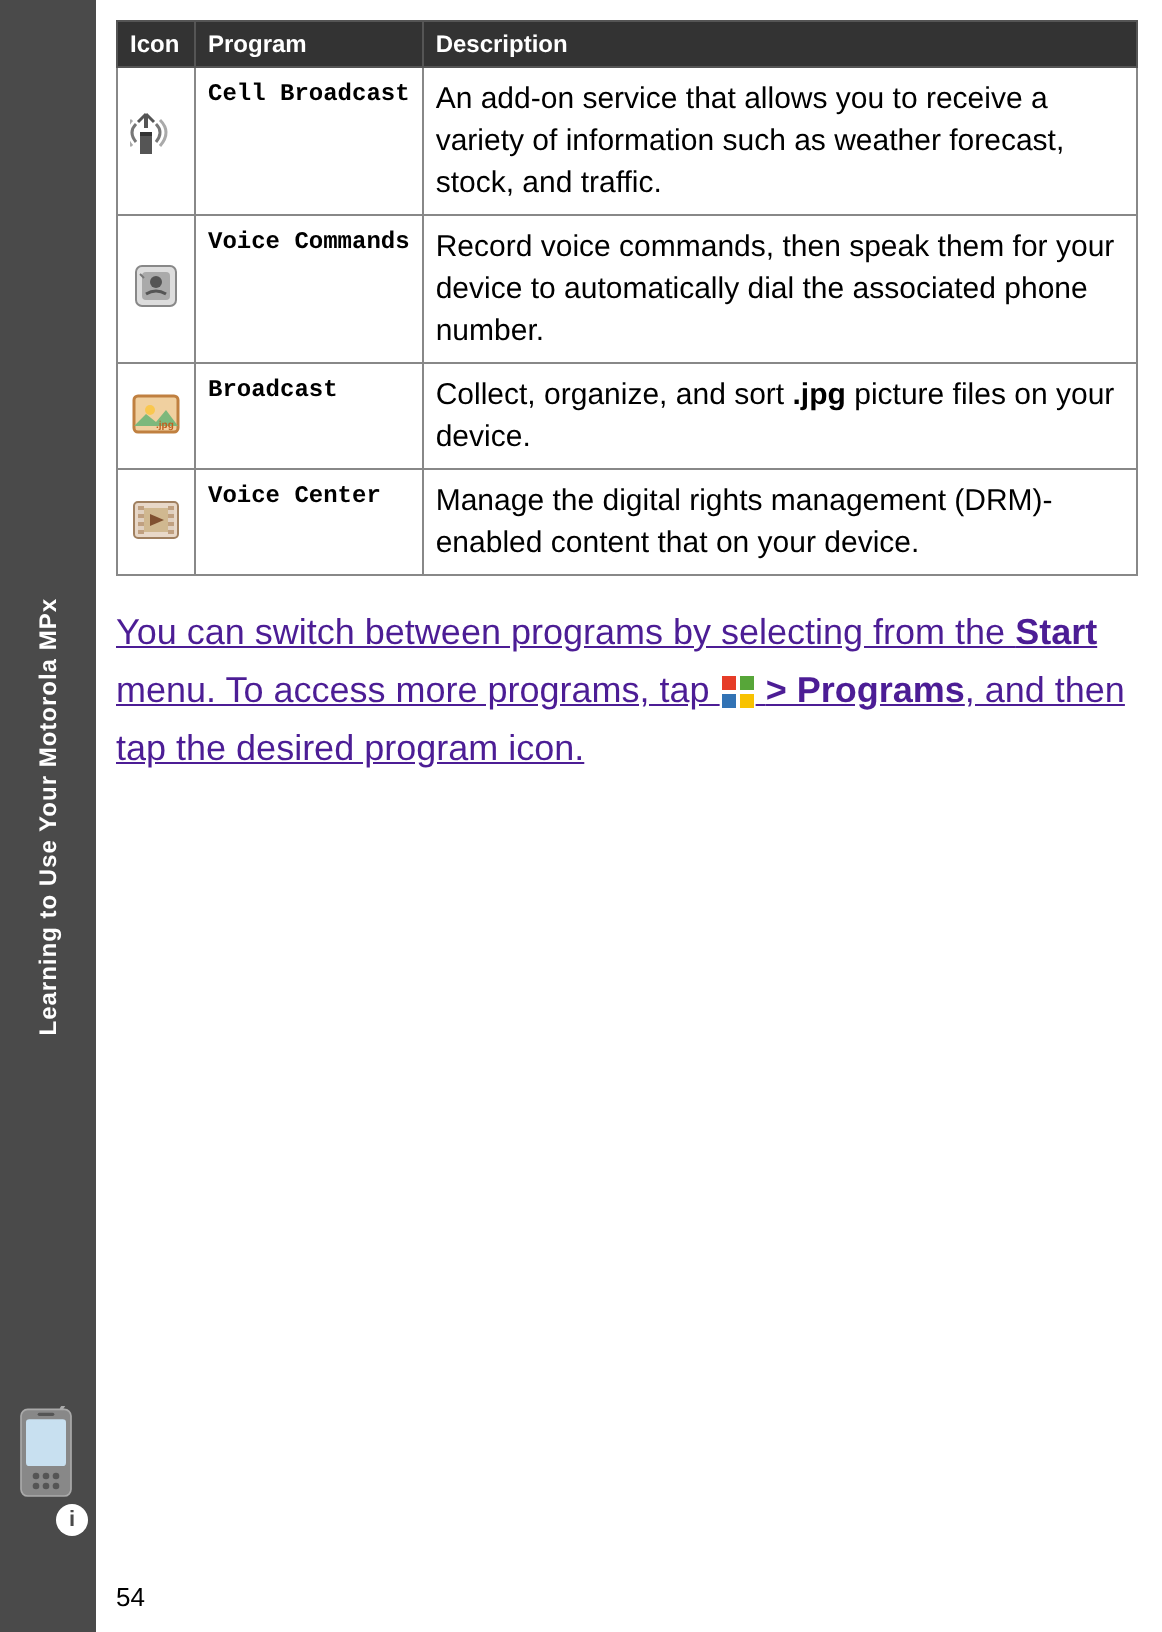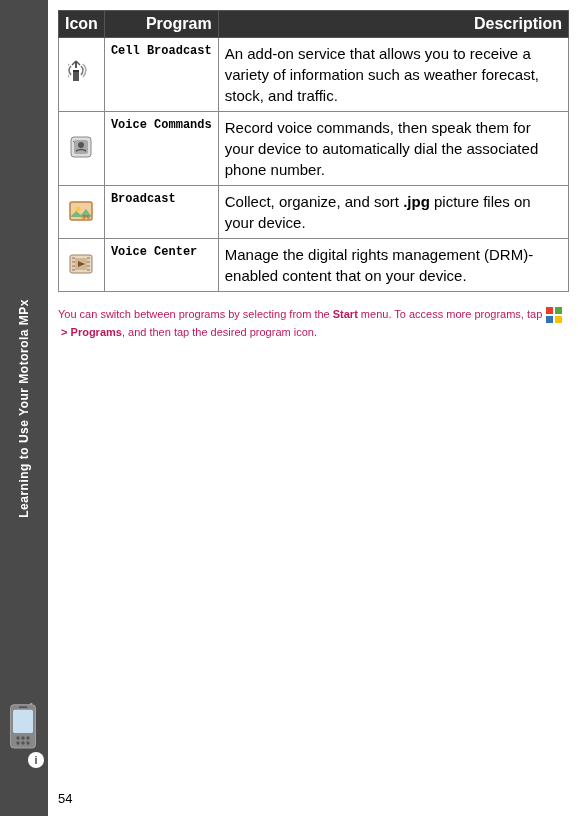--- a/index.html
+++ b/index.html
@@ -80,24 +80,24 @@
     table {
       width: 100%;
       border-collapse: collapse;
       border: 1.5px solid #333;
       margin-bottom: 14px;
     }
 
     thead tr th {
       background: #333333;
       color: #ffffff;
-      font-size: 16px;
+      font-size: 12px;
       font-weight: bold;
       padding: 4px 6px;
-      text-align: right;
+      text-align: left;
       border: 1px solid #555;
     }
 
     tbody tr td {
       border: 1px solid #888;
       padding: 5px 6px;
       vertical-align: top;
       font-size: 12.5px;
     }
 
@@ -114,23 +114,24 @@
       white-space: nowrap;
     }
 
     .description-text {
       font-size: 15px;
       line-height: 1.4;
     }
 
     
     .footer-text {
-      font-size: 11px;
+      font-size: 18px;
       line-height: 1.6;
-      color: #be185d;
+      color: #4c1d95;
+      text-decoration: underline;
     }
 
     
     .page-number {
       position: absolute;
       bottom: 10px;
       left: 10px;
       font-size: 13px;
       font-weight: normal;
     }

